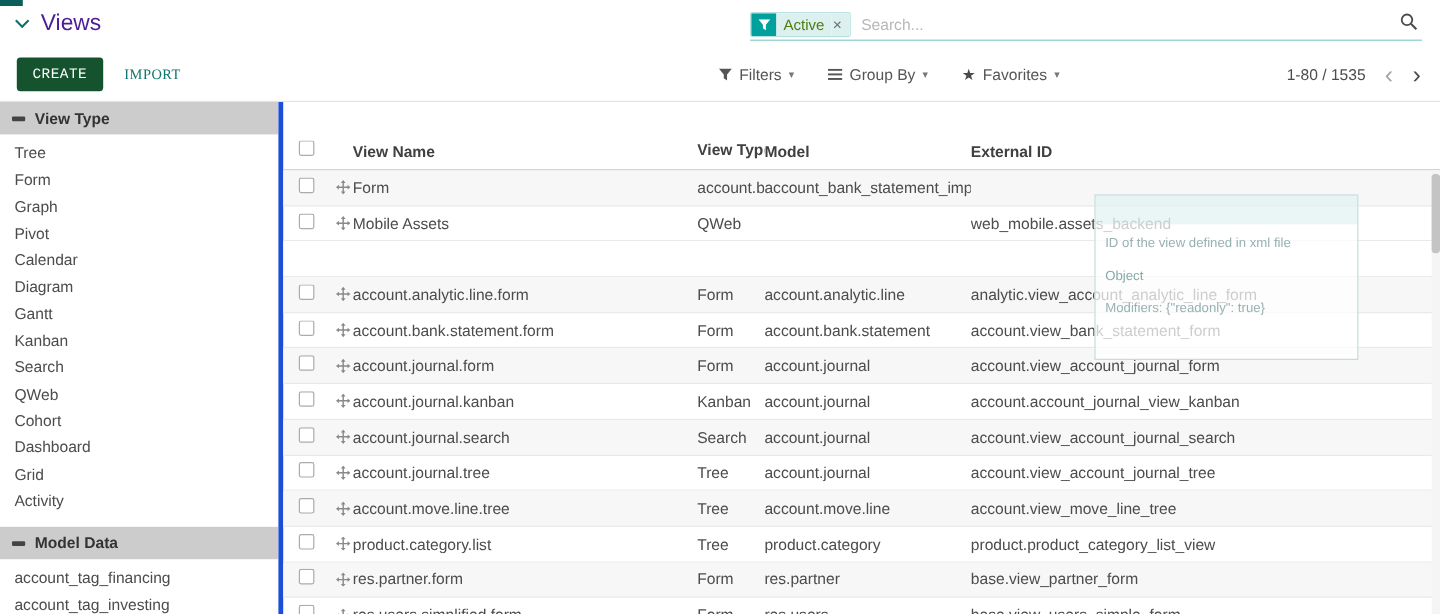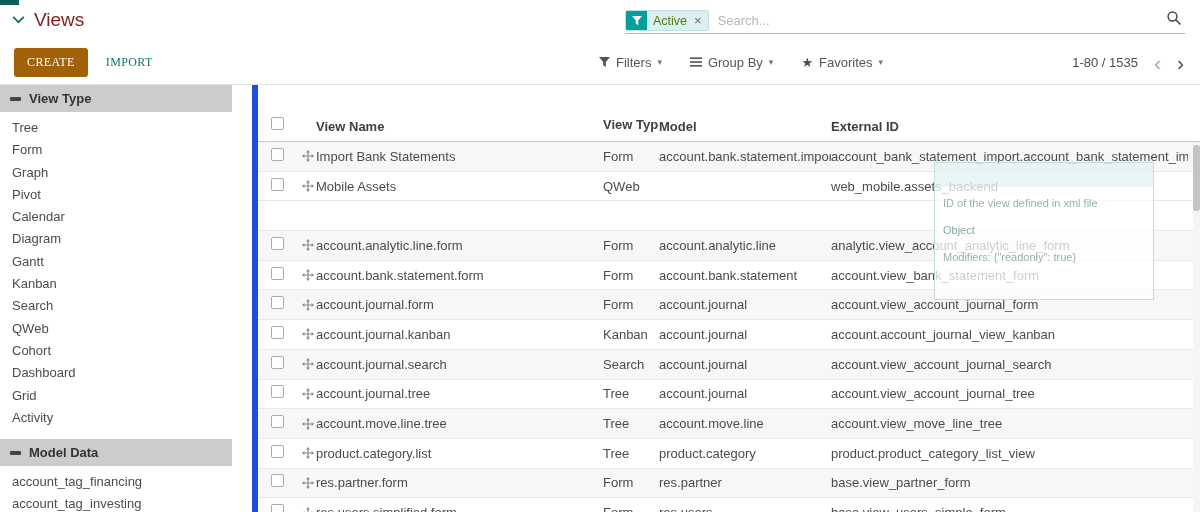--- a/index.html
+++ b/index.html
@@ -7,62 +7,62 @@
   body {
     width:1200px; height:512px; overflow:hidden;
     font-family:"Liberation Sans", sans-serif;
     font-size:13px; color:#4c4c4c; background:#fff;
   }
   .nav-remnant { position:absolute; top:0; left:0; width:19px; height:5px; background:#0b5e5a; }
 
   
   .topbar { height:40px; display:flex; align-items:center; padding-left:12px; position:relative; }
   .breadcrumb { display:flex; align-items:center; gap:9px; cursor:pointer; }
-  .page-title { font-size:19px; color:#7f1d1d; }
+  .page-title { font-size:19px; color:#4c1d95; }
   .searchbar {
     position:absolute; left:625px; top:8px; width:560px; height:26px;
     border-bottom:1px solid #86ccc9; display:flex; align-items:center;
   }
   .facet { display:flex; align-items:stretch; height:21px; border:1px solid #b9e2e0; border-radius:2px; overflow:hidden; margin-right:7px; cursor:pointer; }
   .facet-icon { width:21px; background:#00a09d; color:#fff; display:flex; align-items:center; justify-content:center; }
   .facet-label { background:#dcf0ef; padding:0 6px; display:flex; align-items:center; color:#4d7c0f; font-size:12.5px; }
   .facet-remove { background:#dcf0ef; padding:0 6px 0 1px; display:flex; align-items:center; color:#6b6b6b; font-size:13px; cursor:pointer; }
   .searchbar input { flex:1; border:none; outline:none; background:transparent; font-family:Liberation Sans, sans-serif; font-size:13px; color:#3b82f6; }
   .searchbar input::placeholder { color:#b8b8b8; }
   .search-glass { margin:0 3px 2px 0; cursor:pointer; }
 
   
   .controlrow { height:44px; display:flex; align-items:center; padding:0 16px 0 14px; }
   .cp-left { width:585px; display:flex; align-items:center; gap:18px; }
   .btn-create {
-    background:#a16207; color:#fff; border:none; border-radius:3px;
-    padding:7px 13px; font-size:12px; font-family:Liberation Serif, serif; letter-spacing:.4px; cursor:pointer;
+    background:#14532d; color:#fff; border:none; border-radius:3px;
+    padding:7px 13px; font-size:12px; font-family:Liberation Mono, monospace; letter-spacing:.4px; cursor:pointer;
   }
   .btn-import { color:#0f766e; font-size:12px; letter-spacing:.4px; cursor:pointer;font-family:Liberation Serif, serif; }
   .cp-middle { display:flex; align-items:flex-end; gap:28px; color:#555; }
   .dd { display:flex; align-items:center; gap:6px; cursor:pointer; }
   .caret-sm { font-size:9px; color:#777; }
   .star { font-size:13px; color:#4a4a4a; }
   .cp-right { margin-left:auto; display:flex; align-items:center; gap:16px; }
   .pg { font-size:21px; line-height:1; cursor:pointer; }
   .pg-prev { color:#a5a5a5; }
   .pg-next { color:#4a4a4a; }
 
   
-  .content { display:flex; height:428px; border-top:1px solid #e4e4e4;gap:20px; }
+  .content { display:flex; height:428px; border-top:1px solid #e4e4e4; }
 
   
   .sidebar { flex:0 0 232px; width:232px; overflow:hidden; }
   .sp-section.second { margin-top:10px; }
   .sp-header { height:27px; background:#cccccc; display:flex; align-items:center; gap:8px; padding-left:10px; font-weight:bold; color:#333; margin-bottom:5px; }
   .sp-icon { width:11px; height:4px; background:#444; border-radius:1px; flex:0 0 auto; }
   .sp-item { height:22.3px; line-height:22.3px; padding-left:12px; color:#4c4c4c; cursor:pointer; white-space:nowrap; }
 
   
-  .table-area { flex:1; position:relative; border-left:6px solid #1d4ed8; overflow:hidden; background:#fff; }
+  .table-area { flex:1; position:relative; border-left:4px solid #1d4ed8; overflow:hidden; background:#fff; }
   .thead, .trow {
     display:grid;
     grid-template-columns:32px 14px 287px 56px 172px 1fr;
     padding:0 12px 0 12px;
   }
   .thead {
     height:57px; align-items:end; padding-bottom:7px;
     border-bottom:1px solid #c9c9c9; font-weight:bold; color:#404040;
   }
   .thead .c-type { line-height:1.35; }
@@ -228,21 +228,20 @@
     </div>
 
     <div id="rows">
   <div class="trow shaded">
     <span class="cell"><input type="checkbox" style=""></span>
     <span class="cell handle">
       <svg width="12" height="12" viewBox="0 0 14 14">
               <path d="M7 0 L9.3 2.8 H7.7 V6.3 H11.2 V4.7 L14 7 L11.2 9.3 V7.7 H7.7 V11.2 H9.3 L7 14 L4.7 11.2 H6.3 V7.7 H2.8 V9.3 L0 7 L2.8 4.7 V6.3 H6.3 V2.8 H4.7 Z" fill="#8a8a8a"></path>
             </svg>
     </span>
-    <span class="cell c-name">Import Bank Statements</span>
     <span class="cell c-type">Form</span>
     <span class="cell c-model">account.bank.statement.import</span>
     <span class="cell c-ext">account_bank_statement_import.account_bank_statement_import_view</span>
   </div>
 
   <div class="trow">
     <span class="cell"><input type="checkbox" style=""></span>
     <span class="cell handle">
       <svg width="12" height="12" viewBox="0 0 14 14">
               <path d="M7 0 L9.3 2.8 H7.7 V6.3 H11.2 V4.7 L14 7 L11.2 9.3 V7.7 H7.7 V11.2 H9.3 L7 14 L4.7 11.2 H6.3 V7.7 H2.8 V9.3 L0 7 L2.8 4.7 V6.3 H6.3 V2.8 H4.7 Z" fill="#8a8a8a"></path>

